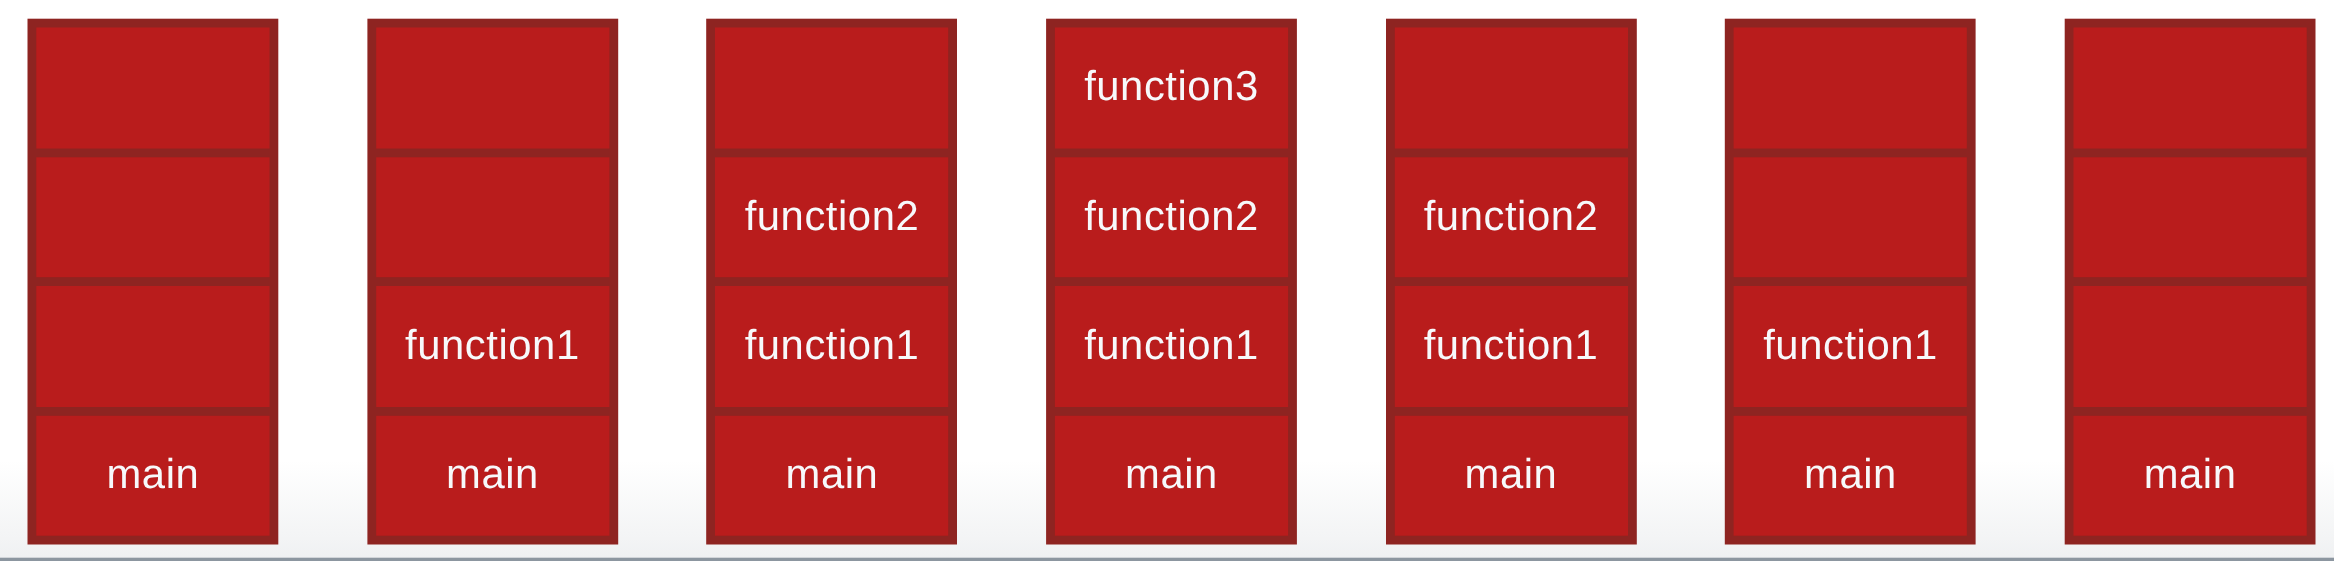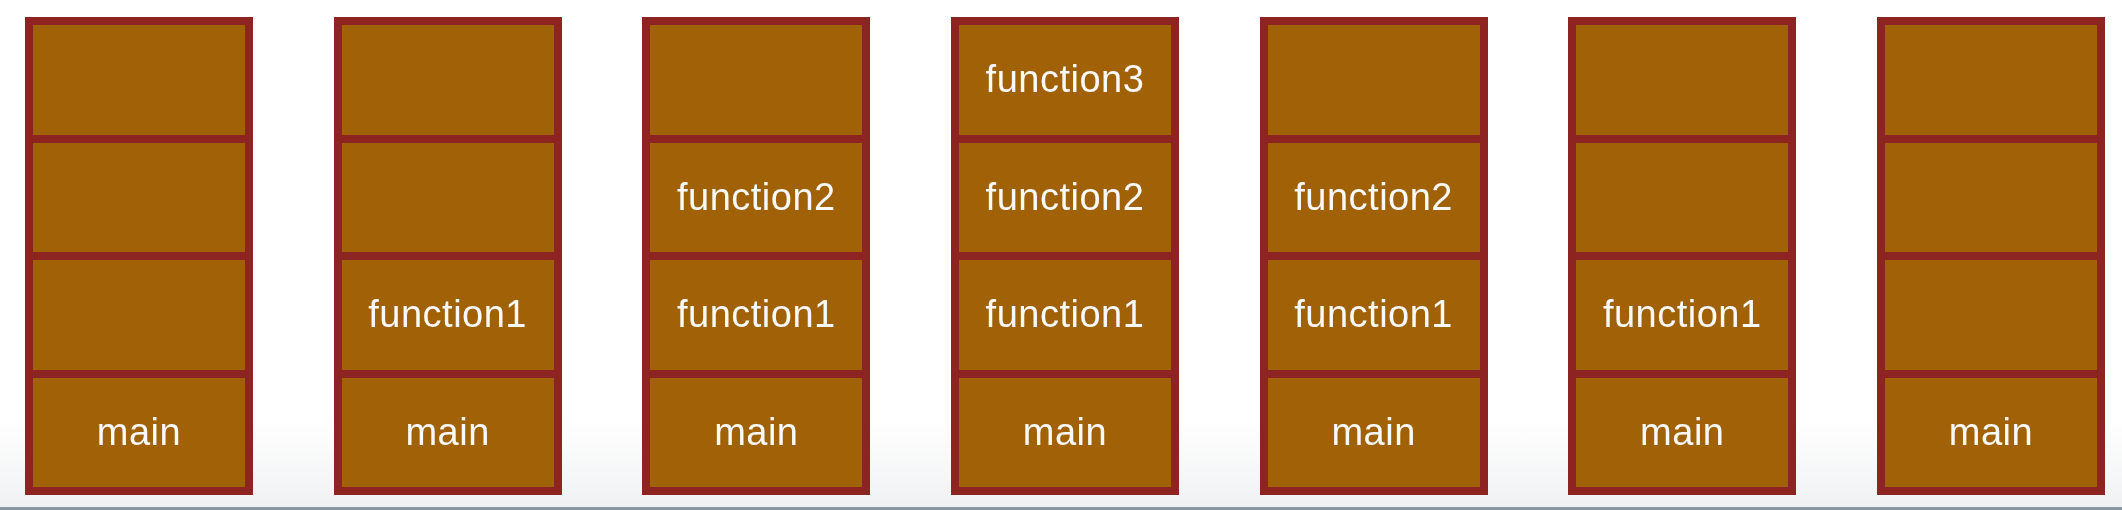--- a/index.html
+++ b/index.html
@@ -28,21 +28,21 @@
     height: 100%;
     box-sizing: border-box;
     background: #8e2421;          
     padding: 8px;
     display: flex;
     flex-direction: column;
     gap: 8px;
   }
   .cell {
     flex: 1 1 0;
-    background: #a16207;          
+    background: #b91c1c;          
     display: flex;
     align-items: center;
     justify-content: center;
     color: #f7f9fb;
     font-size: 38px;
     font-weight: 300;
     letter-spacing: 0.5px;
     white-space: nowrap;
   }
   .slide-bottom-edge {

